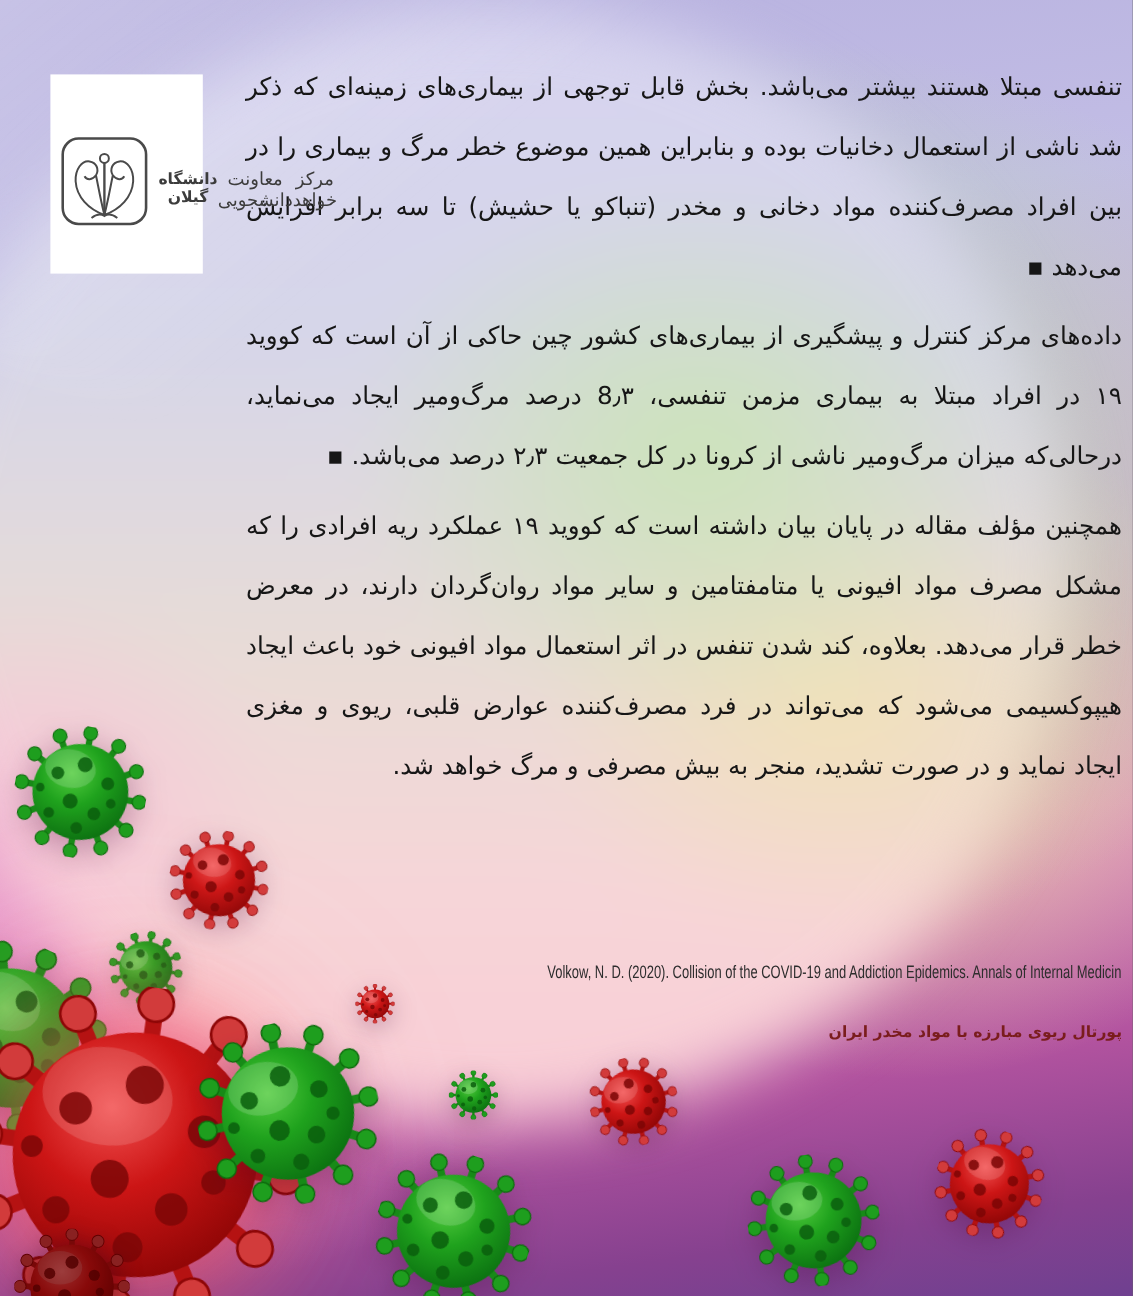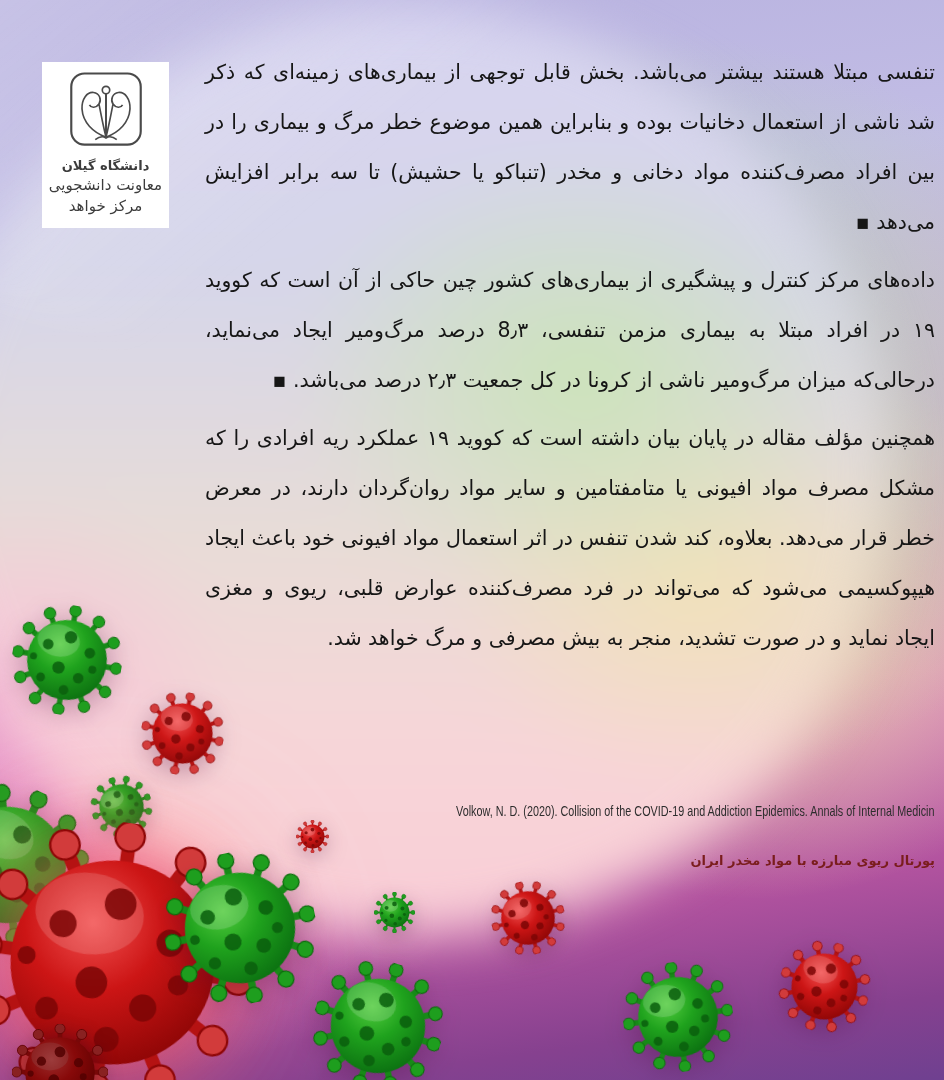--- a/index.html
+++ b/index.html
@@ -29,22 +29,22 @@
   
   .text-block{
     position:absolute;top:47px;right:9px;left:205px;
     direction:rtl;text-align:justify;color:#161616;
     font-size:20.5px;line-height:50px;z-index:40;
   }
   .text-block p{margin:0 0 8px 0;}
   
   .logo{
     position:absolute;left:42px;top:62px;width:127px;height:166px;background:#ffffff;
-    display:flex;flex-direction:column;align-items:center;box-sizing:border-box;
-    padding-top:9px;z-index:45;text-align:center;
+    display:flex;flex-direction:row;align-items:center;box-sizing:border-box;
+    padding-top:22px;z-index:45;text-align:center;
   }
   .logo svg{width:90px;height:86px;flex:0 0 auto;}
   .logo-l1{font-weight:bold;font-size:13px;color:#3c3c3c;margin-top:1px;direction:rtl;}
   .logo-l2,.logo-l3{font-size:15px;color:#3c3c3c;margin-top:3px;direction:rtl;}
   
   .citation{
     position:absolute;top:802px;right:9px;z-index:40;
     font-family:"Liberation Sans",sans-serif;font-size:15px;color:#2d2d2d;
     transform:scaleX(.72);transform-origin:100% 50%;white-space:nowrap;
   }

